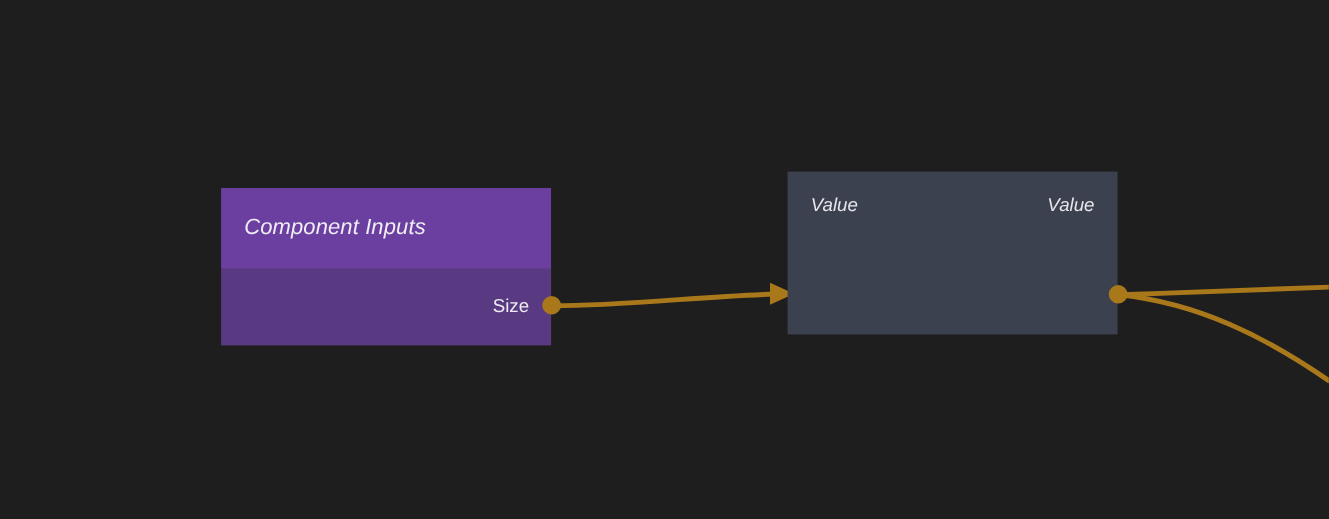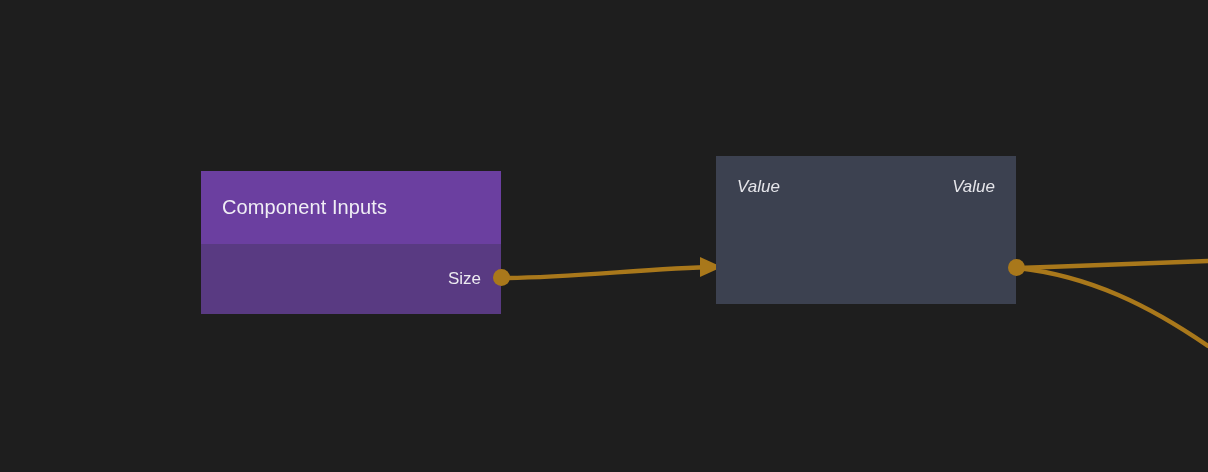--- a/index.html
+++ b/index.html
@@ -40,20 +40,21 @@
     height: 143px;
     background: #593a82;
   }
   #node-component-inputs .node-header {
     height: 73px;
     background: #6b3fa0;
     display: flex;
     align-items: center;
     padding-left: 21px;
     box-sizing: border-box;
+    font-style: italic;
   }
   #node-component-inputs .node-title {
     font-size: 20px;
     color: #f0eef5;
     letter-spacing: 0.1px;
   }
   #node-component-inputs .node-body {
     height: 70px;
     position: relative;
   }

